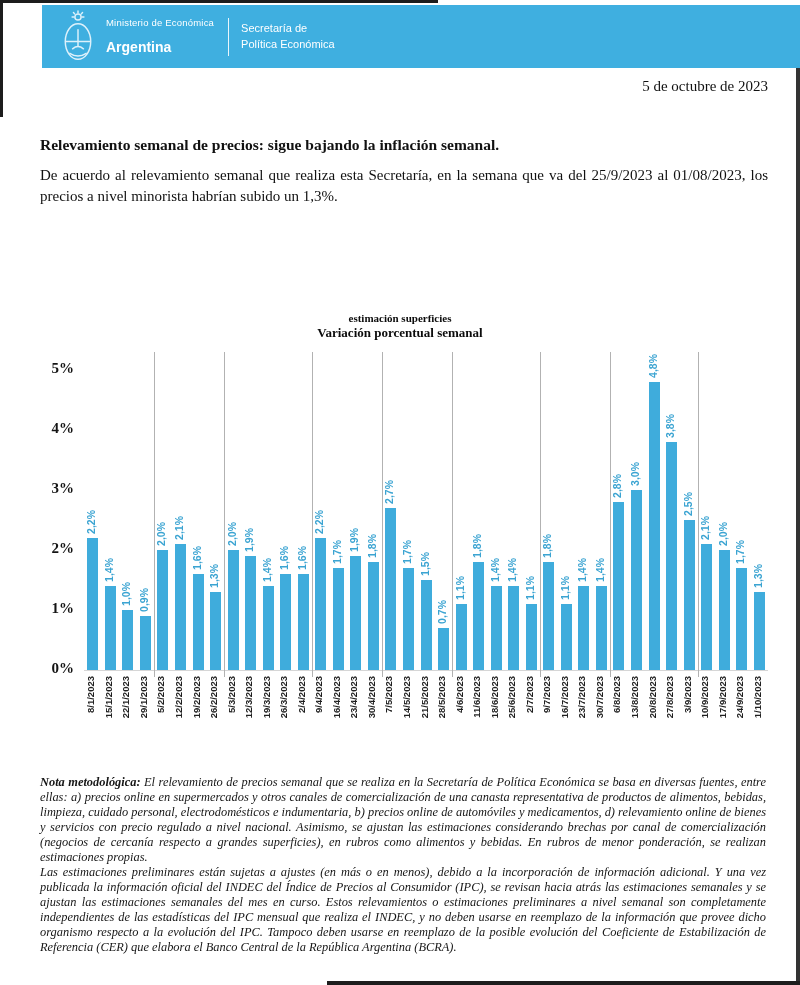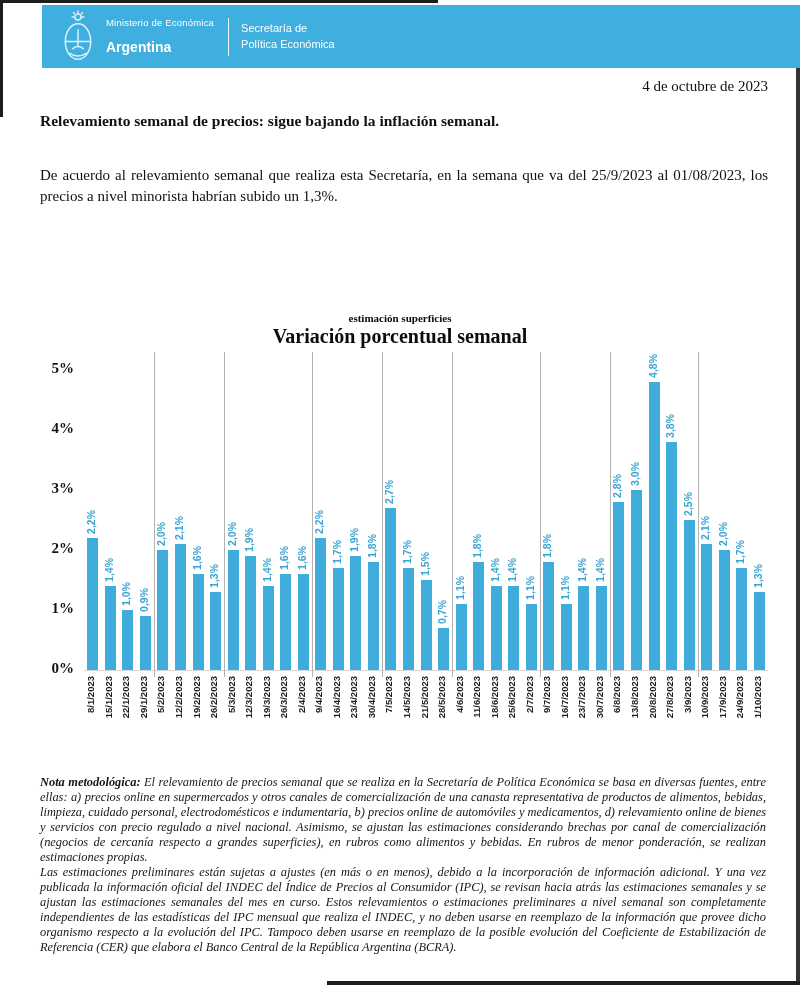--- a/index.html
+++ b/index.html
@@ -13,27 +13,27 @@
   #band{position:absolute;left:42px;top:5px;width:758px;height:63px;background:#3fafe0;display:flex;align-items:center;}
   #emblem{margin-left:16px;width:40px;height:56px;flex:0 0 auto;}
   .min-block{margin-left:8px;color:#ffffff;line-height:1.05;}
   .min-small{font-family:"Liberation Sans",sans-serif;font-size:9.5px;letter-spacing:.2px;}
   .min-big{font-family:"Liberation Sans",sans-serif;font-size:14px;font-weight:bold;margin-top:12px;}
   .band-divider{width:1px;height:38px;background:#e9f6fc;margin-left:14px;margin-right:12px;}
   .sec-block{color:#ffffff;font-family:"Liberation Sans",sans-serif;font-size:11px;line-height:1.4;}
 
   .abs{position:absolute;}
   #doc-date{top:78px;right:32px;font-size:15px;color:#111;}
-  #heading{top:112px;left:40px;width:728px;font-size:15.5px;font-weight:bold;color:#111;}
+  #heading{top:136px;left:40px;width:728px;font-size:15.5px;font-weight:bold;color:#111;}
   #para1{top:165px;left:40px;width:728px;font-size:15px;line-height:1.42;text-align:justify;color:#111;}
   #para2{top:228px;left:40px;width:728px;font-size:15px;line-height:1.42;text-align:justify;color:#111;}
 
   #chart-title{top:288px;left:0;width:800px;text-align:center;font-size:17.5px;font-weight:bold;color:#0c0c0c;}
   #chart-sub1{top:312px;left:0;width:800px;text-align:center;font-size:11px;font-weight:bold;color:#0c0c0c;}
-  #chart-sub2{top:325px;left:0;width:800px;text-align:center;font-size:20px;font-weight:bold;color:#0c0c0c;}
+  #chart-sub2{top:325px;left:0;width:800px;text-align:center;font-size:13px;font-weight:bold;color:#0c0c0c;}
 
   #plot{position:absolute;left:84px;top:352px;width:684px;height:318px;border-bottom:1px solid #d6d6d6;}
   .ytick{position:absolute;left:-46px;width:36px;text-align:right;font-size:15px;font-weight:bold;color:#141414;font-family:"Liberation Serif",serif;}
   .bar{position:absolute;bottom:0;background:#3facdc;}
   .vlabel{position:absolute;writing-mode:vertical-rl;transform:rotate(180deg);font-family:"Liberation Sans",sans-serif;font-size:10.5px;font-weight:bold;color:#3ba4d2;white-space:nowrap;}
   .dlabel{position:absolute;top:324px;writing-mode:vertical-rl;transform:rotate(180deg);font-family:"Liberation Sans",sans-serif;font-size:9.5px;font-weight:bold;color:#1f1f1f;white-space:nowrap;}
   .sep{position:absolute;top:0;width:1px;height:325px;background:#b2b2b2;}
 
   #fuente{top:753px;left:40px;font-size:12.5px;font-weight:bold;color:#111;}
   #note{top:775px;left:40px;width:726px;font-size:12.4px;font-style:italic;line-height:1.21;text-align:justify;color:#161616;}
@@ -70,21 +70,21 @@
       <div class="min-small">Ministerio de Económica</div>
       <div class="min-big">Argentina</div>
     </div>
     <div class="band-divider"></div>
     <div class="sec-block">
       <div>Secretaría de</div>
       <div>Política Económica</div>
     </div>
   </div>
 
-  <div id="doc-date" class="abs">4 de octubre de 2023</div>
+  <div id="doc-date" class="abs">5 de octubre de 2023</div>
   <div id="heading" class="abs">Relevamiento semanal de precios: sigue bajando la inflación semanal.</div>
   <div id="para1" class="abs">De acuerdo al relevamiento semanal que realiza esta Secretaría, en la semana que va del 25/9/2023 al 01/08/2023, los precios a nivel minorista habrían subido un 1,3%.</div>
 
   <div id="chart-sub1" class="abs">estimación superficies</div>
   <div id="chart-sub2" class="abs">Variación porcentual semanal</div>
 
   <div id="plot">
       <div class="ytick" style="top: 308px;">0%</div>
       <div class="ytick" style="top: 248px;">1%</div>
       <div class="ytick" style="top: 188px;">2%</div>

